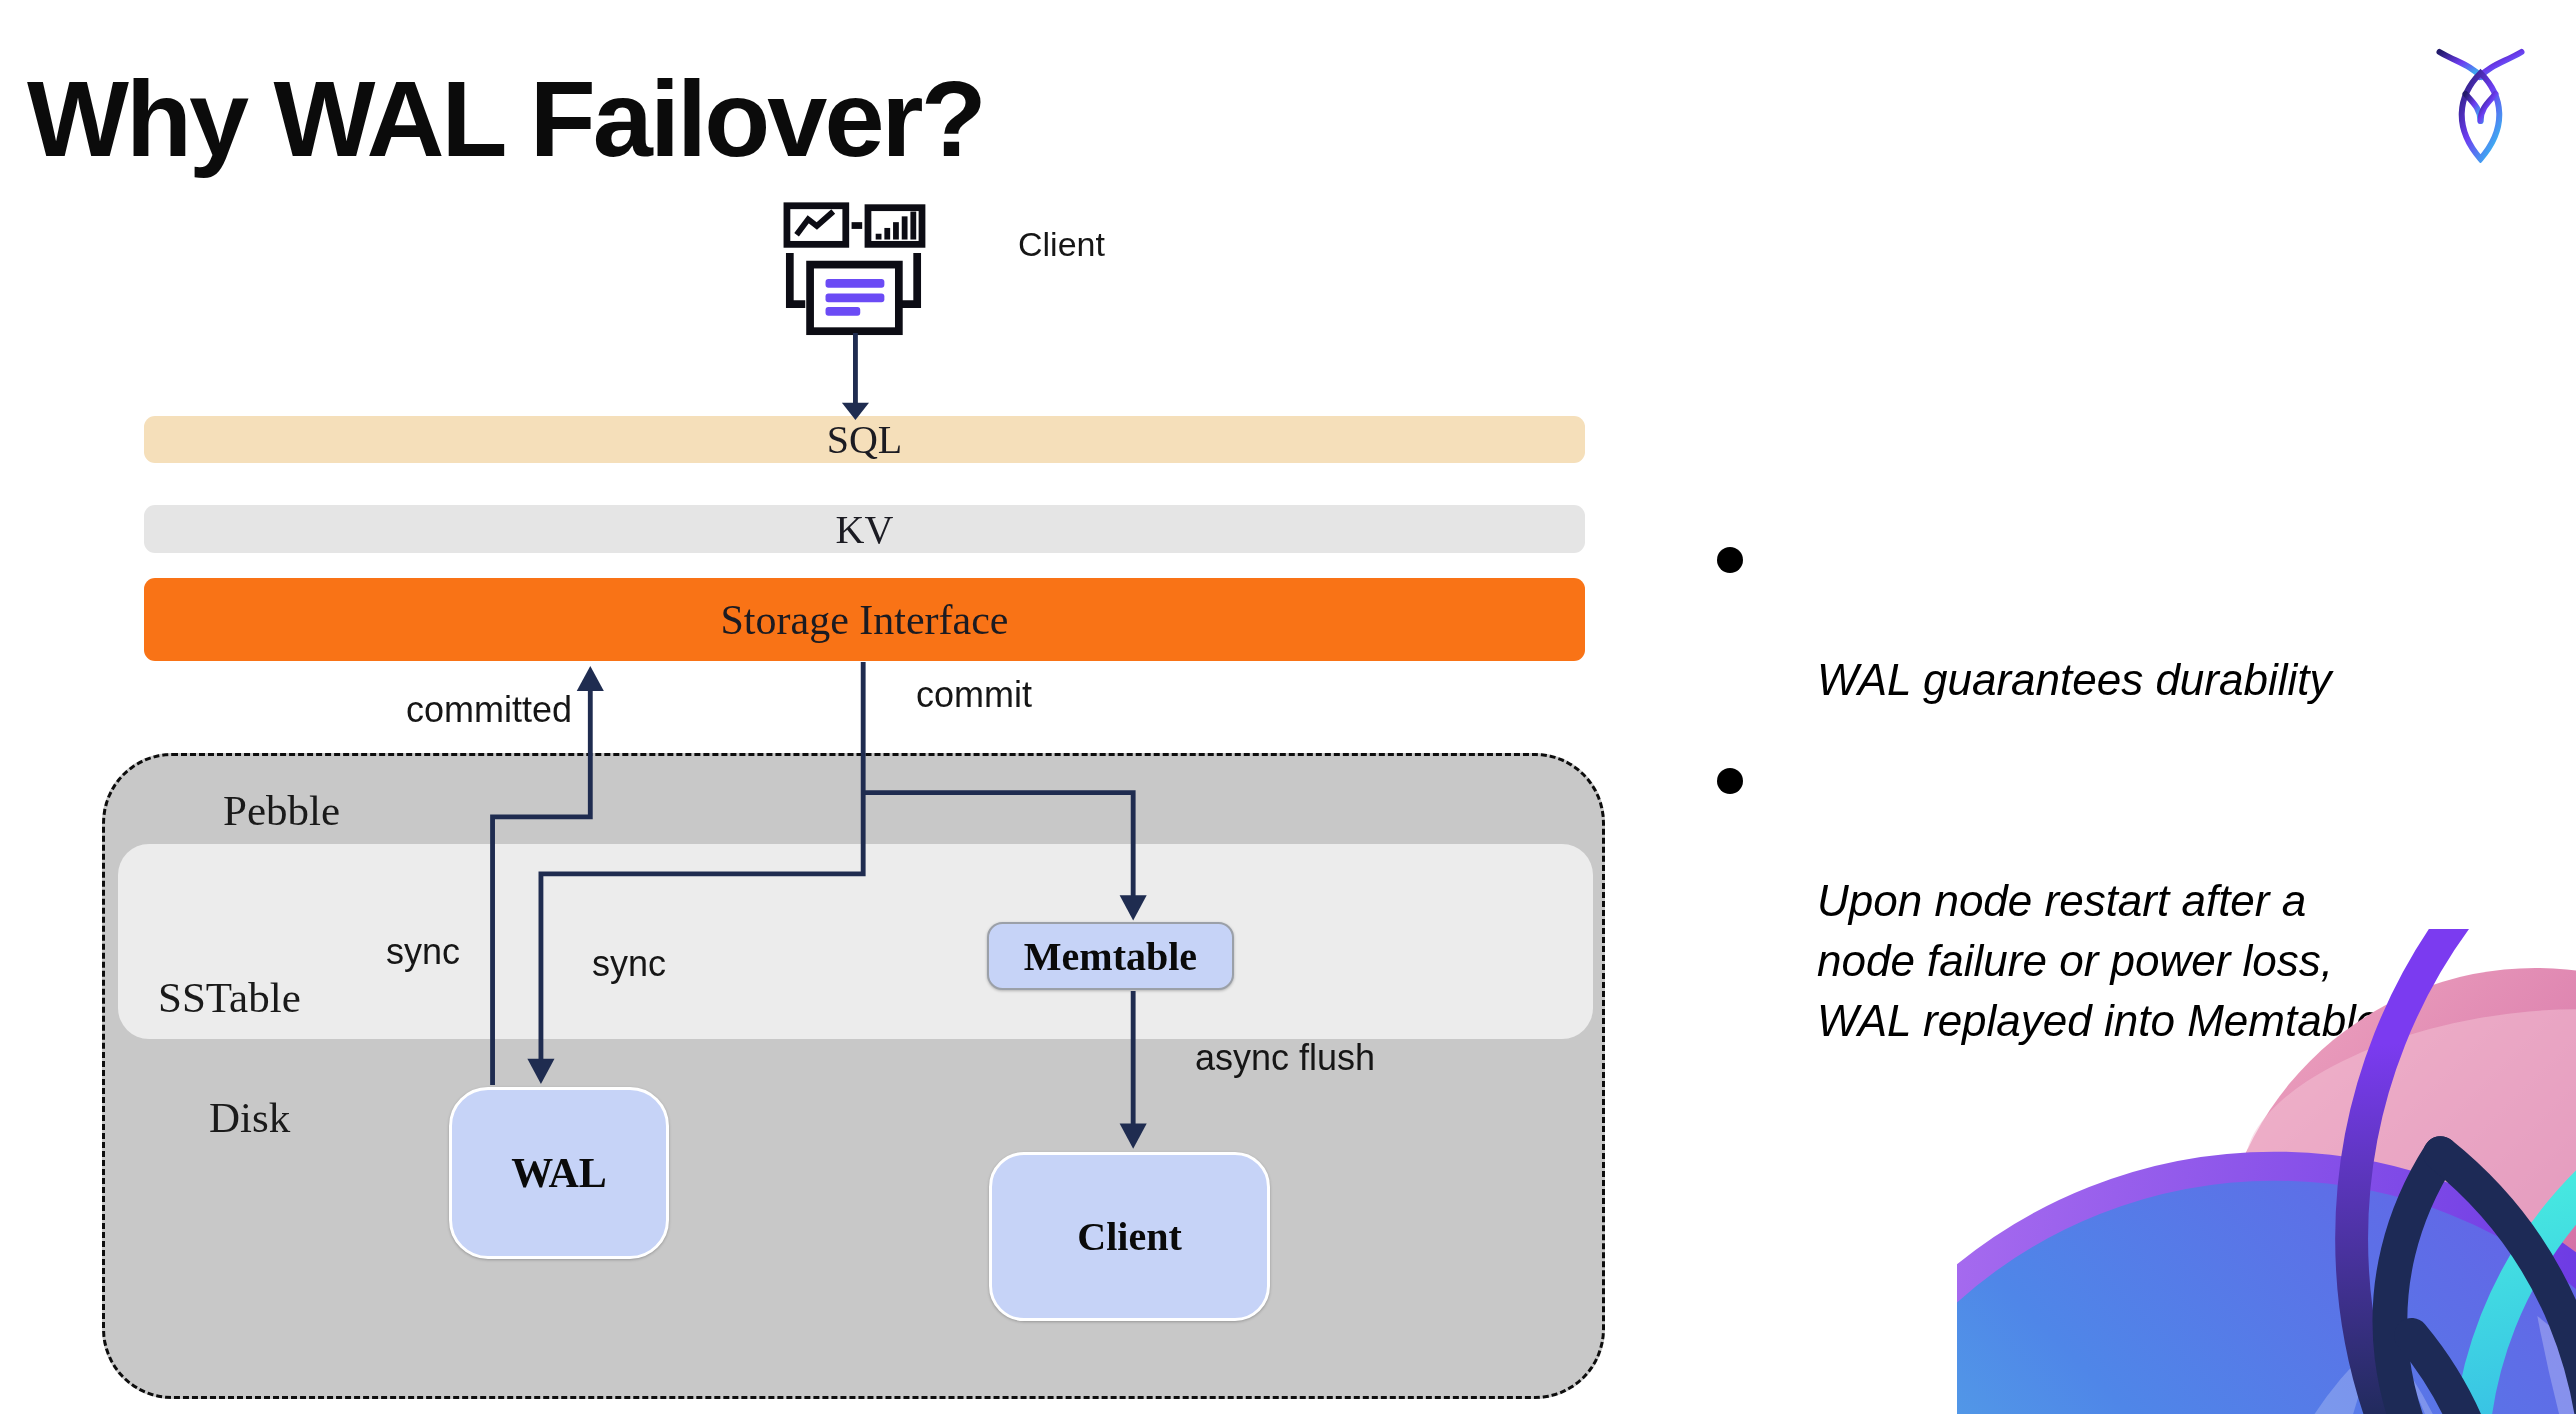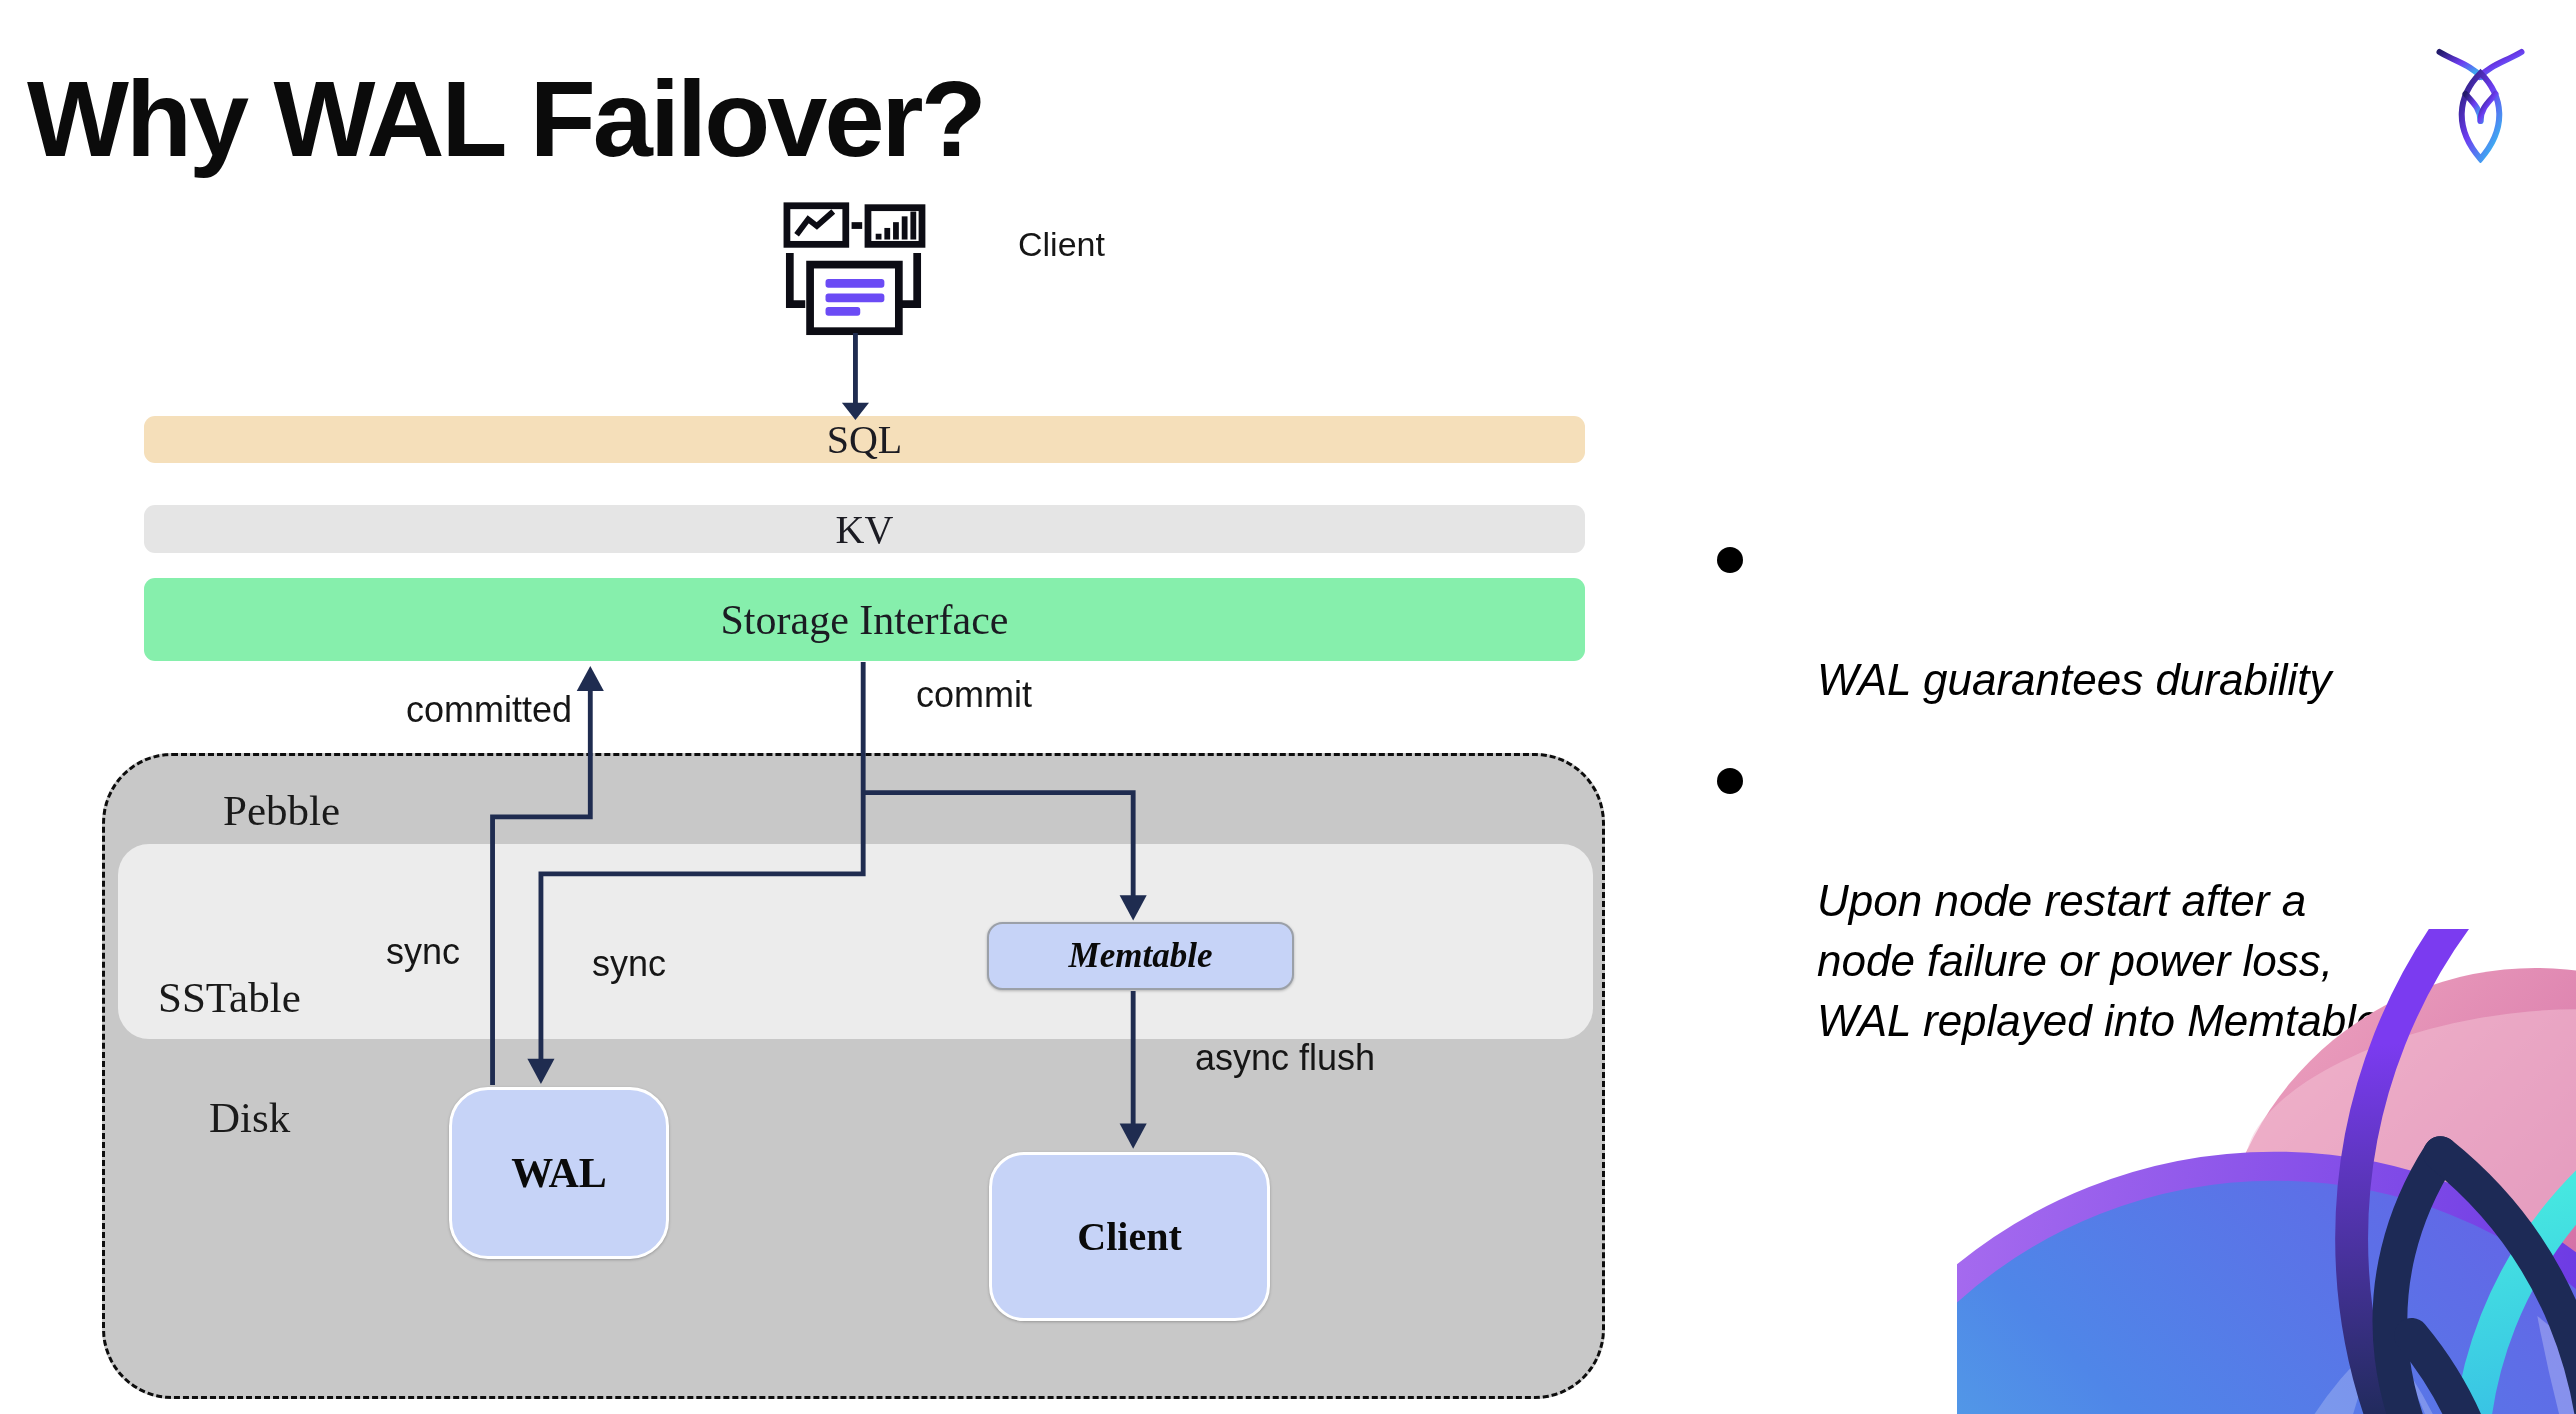--- a/index.html
+++ b/index.html
@@ -7,37 +7,37 @@
        font-family:"Liberation Sans",sans-serif;color:#111;}
   .abs{position:absolute;}
   
   .title{left:27px;top:56px;font-size:108px;font-weight:800;letter-spacing:-2.9px;color:#0b0b0b;
          font-family:"Liberation Sans",sans-serif;}
   
   .bar{left:144px;width:1441px;border-radius:11px;display:flex;align-items:center;justify-content:center;
        font-family:"Liberation Serif","DejaVu Serif",serif;font-size:40px;color:#1b1b22;}
   .bar-sql{top:416px;height:47px;background:#f5dfba;}
   .bar-kv{top:505px;height:48px;background:#e5e5e5;}
-  .bar-storage{top:578px;height:83px;background:#86efac;font-size:42px;}
+  .bar-storage{top:578px;height:83px;background:#f97316;font-size:42px;}
   
   .pebble{left:102px;top:753px;width:1503px;height:646px;background:#c8c8c8;
           border:3.9px dashed #0d0d0d;border-radius:70px;box-sizing:border-box;}
   .memory{left:118px;top:844px;width:1475px;height:195px;background:#ececec;border-radius:31px;}
   .zone-label{font-family:"Liberation Serif","DejaVu Serif",serif;font-size:43px;color:#1a1a1a;}
   .lbl-pebble{left:223px;top:786px;}
   .lbl-memory{left:158px;top:973px;}
   .lbl-disk{left:209px;top:1093px;}
   
   .node{display:flex;align-items:center;justify-content:center;box-sizing:border-box;
         font-family:"Liberation Serif","DejaVu Serif",serif;font-weight:bold;color:#0a0a0a;
         background:#c6d3f7;}
   .node-wal{left:449px;top:1087px;width:220px;height:172px;border:3.9px solid #ffffff;border-radius:39px;
             font-size:42px;box-shadow:0 1px 2.9px rgba(0,0,0,.25);}
-  .node-memtable{left:987px;top:922px;width:307px;height:68px;border:2.9px solid #9ba0a8;border-radius:15.5px;
-            font-size:35px;box-shadow:0 1px 2.9px rgba(0,0,0,.25);font-style:italic;}
+  .node-memtable{left:987px;top:922px;width:247px;height:68px;border:2.9px solid #9ba0a8;border-radius:15.5px;
+            font-size:40px;box-shadow:0 1px 2.9px rgba(0,0,0,.25);}
   .node-sstable{left:989px;top:1152px;width:281px;height:169px;border:3.9px solid #ffffff;border-radius:35px;
             font-size:40px;box-shadow:0 1px 2.9px rgba(0,0,0,.25);}
   
   .edge-label{font-size:36px;color:#161616;}
   .lbl-client{left:1018px;top:225px;font-size:34px;}
   .lbl-committed{left:406px;top:689px;}
   .lbl-commit{left:916px;top:674px;}
   .lbl-sync-left{left:386px;top:931px;}
   .lbl-sync-right{left:592px;top:943px;}
   .lbl-async{left:1195px;top:1037px;}

